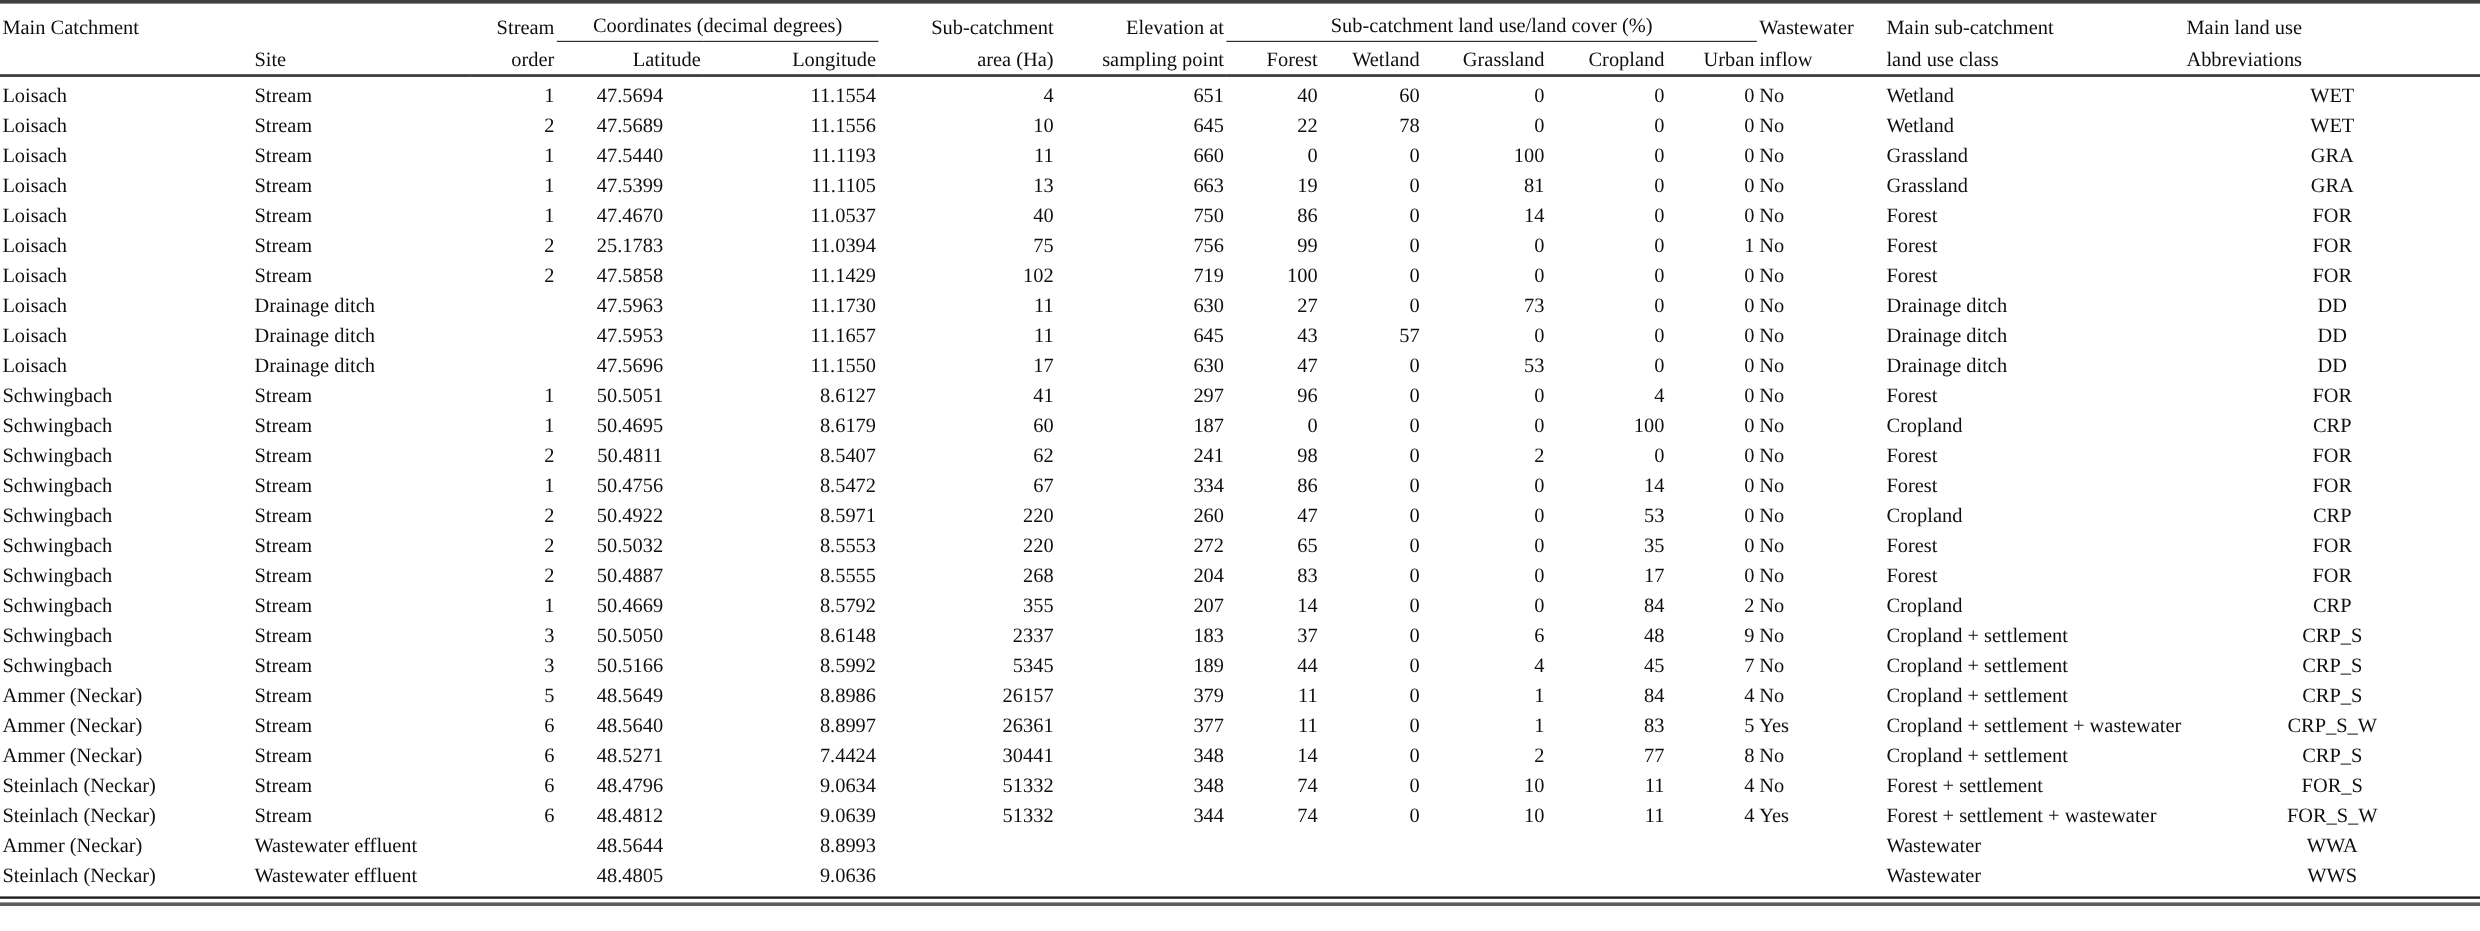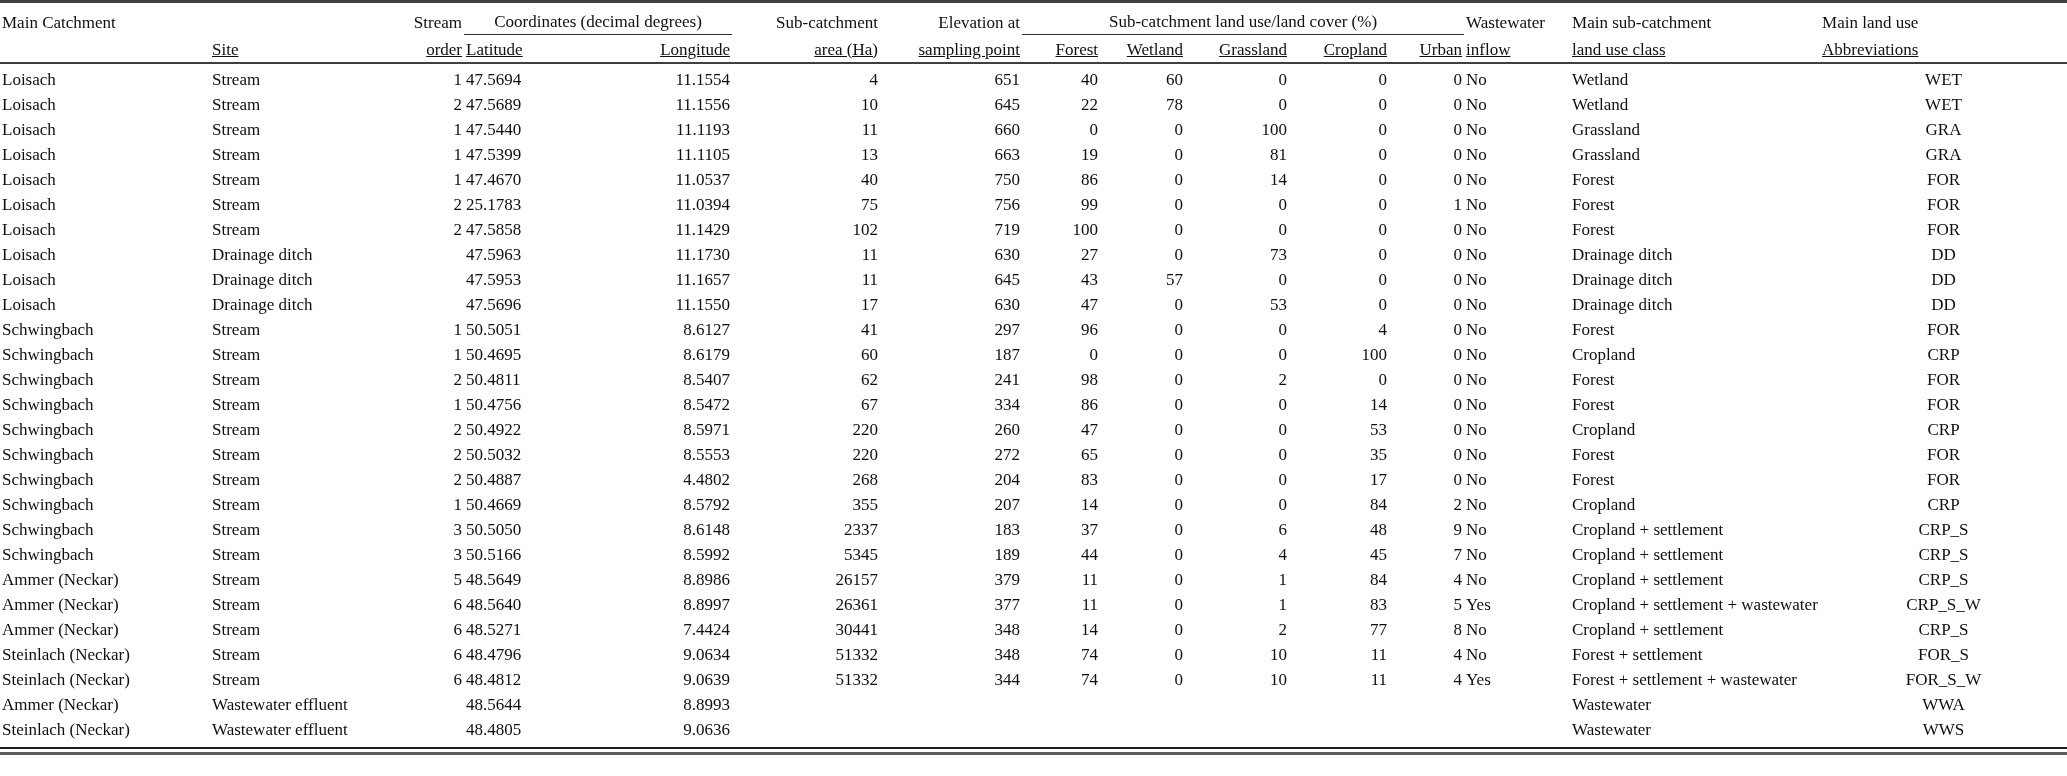--- a/index.html
+++ b/index.html
@@ -51,38 +51,38 @@
   col.c12 { width: 75px;  }
   col.c13 { width: 106px; }
   col.c14 { width: 250px; }
   col.c15 { width: 247px; }
 
   
   .al { text-align: left; }
   .ar { text-align: right; }
   td:nth-child(1), td:nth-child(2) { text-align: left; }
   td:nth-child(3) { text-align: right; }
-  td:nth-child(4) { text-align: left; padding-left: 22px; }
+  td:nth-child(4) { text-align: center; padding-left: 22px; }
   td:nth-child(5), td:nth-child(6), td:nth-child(7),
   td:nth-child(8), td:nth-child(9), td:nth-child(10),
   td:nth-child(11), td:nth-child(12) { text-align: right; }
   td:nth-child(13) { text-align: left; padding-left: 16px; }
   td:nth-child(14) { text-align: left; padding-left: 10px; }
   td:nth-child(15) { text-align: center; padding-left: 10px; }
 
   td:nth-child(1), th.pad-first { padding-left: 12px; }
 
   thead tr.hrow1 th { height: 30px; padding-top: 5px; }
-  thead tr.hrow2 th { height: 28px; text-decoration: underline; }
+  thead tr.hrow2 th { height: 28px; }
   thead tr.hrow2 th { border-bottom: 2.4px solid #3f3f3f; }
   th.group {
     text-align: center;
     border-bottom: 1.8px solid #2e2e2e;
   }
-  th.lat-pad { padding-left: 22px; }
+  th.lat-pad { padding-left: 22px; text-align: right; }
   th.inflow-pad { padding-left: 16px; }
   th.class-pad { padding-left: 10px; }
   tbody td { height: 25px; }
   tbody tr:first-child td { padding-top: 3px; }
   .rule-bottom {
     margin-top: 5px;
     border-top: 2px solid #1f1f1f;
     height: 3px;
     border-bottom: 3.6px solid #5c5c5c;
   }
@@ -415,21 +415,21 @@
     <td>0</td>
     <td>No</td>
     <td>Forest</td>
     <td>FOR</td>
   </tr>
         <tr>
     <td>Schwingbach</td>
     <td>Stream</td>
     <td>2</td>
     <td>50.4887</td>
-    <td>4.4802</td>
+    <td>8.5555</td>
     <td>268</td>
     <td>204</td>
     <td>83</td>
     <td>0</td>
     <td>0</td>
     <td>17</td>
     <td>0</td>
     <td>No</td>
     <td>Forest</td>
     <td>FOR</td>

